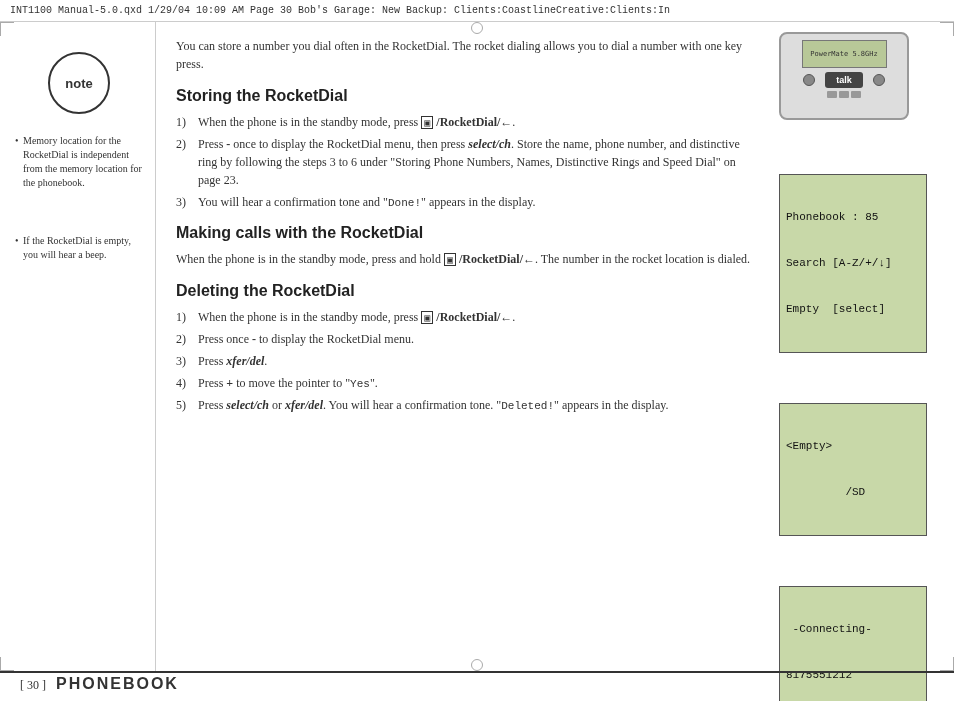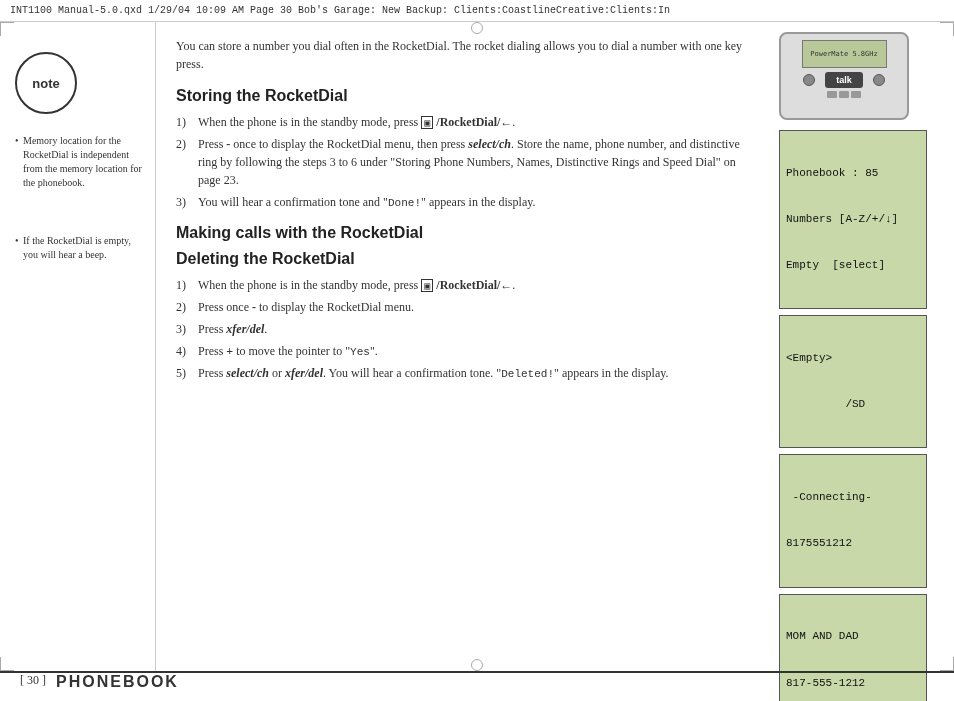--- a/index.html
+++ b/index.html
@@ -34,20 +34,21 @@
       display: flex;
     }
 
     
     .sidebar {
       width: 155px;
       min-width: 155px;
       padding: 20px 12px 10px 15px;
       display: flex;
       flex-direction: column;
+      align-items: center;
       gap: 20px;
     }
 
     
     .note-circle {
       width: 62px;
       height: 62px;
       border-radius: 50%;
       border: 2.5px solid #333;
       display: flex;
@@ -182,35 +183,36 @@
     .lcd-screen {
       width: 148px;
       background: #c8d8a8;
       border: 1.5px solid #555;
       font-family: 'Courier New', monospace;
       font-size: 11px;
       padding: 4px 6px;
       line-height: 1.4;
       color: #111;
       white-space: pre;
+      margin-top: 44px;
     }
 
     .lcd-screen .lcd-line {
       display: block;
     }
 
     
     .footer {
       position: absolute;
       bottom: 0; left: 0; right: 0;
       height: 30px;
       border-top: 2px solid #333;
       display: flex;
-      align-items: flex-start;
-      padding: 0 20px;
+      align-items: flex-end;
+      padding: 8px 20px;
       gap: 10px;
     }
 
     .footer-page {
       font-size: 12px;
       color: #333;
     }
 
     .footer-section {
       font-size: 16px;
@@ -283,20 +285,21 @@
         <span class="num">2)</span>
         <span class="text">Press <strong>-</strong> once to display the RocketDial menu, then press <strong><em>select/ch</em></strong>. Store the name, phone number, and distinctive ring by following the steps 3 to 6 under "Storing Phone Numbers, Names, Distinctive Rings and Speed Dial" on page 23.</span>
       </li>
       <li>
         <span class="num">3)</span>
         <span class="text">You will hear a confirmation tone and "<code>Done!</code>" appears in the display.</span>
       </li>
     </ol>
 
     <div class="section-title">Making calls with the RocketDial</div>
+    <p class="intro-text">When the phone is in the standby mode, press and hold <span style="border:1px solid #333;padding:0 2px;font-size:10px;font-family:monospace;">▣</span>&nbsp;<strong>/RocketDial/←</strong>. The number in the rocket location is dialed.</p>
 
     <div class="section-title">Deleting the RocketDial</div>
     <ol class="numbered-list">
       <li>
         <span class="num">1)</span>
         <span class="text">When the phone is in the standby mode, press&nbsp;<span style="border:1px solid #333;padding:0 2px;font-size:10px;font-family:monospace;">▣</span>&nbsp;<strong>/RocketDial/←</strong>.</span>
       </li>
       <li>
         <span class="num">2)</span>
         <span class="text">Press once <strong>-</strong> to display the RocketDial menu.</span>
@@ -336,21 +339,21 @@
         <div style="display:flex;gap:2px;margin-top:3px;">
           <div style="width:10px;height:7px;background:#999;border-radius:1px;"></div>
           <div style="width:10px;height:7px;background:#999;border-radius:1px;"></div>
           <div style="width:10px;height:7px;background:#999;border-radius:1px;"></div>
         </div>
       </div>
     </div>
 
     <div class="lcd-screen">
       <span class="lcd-line">Phonebook : 85</span>
-      <span class="lcd-line">Numbers [A-Z/+/↓]</span>
+      <span class="lcd-line">Search [A-Z/+/↓]</span>
       <span class="lcd-line">Empty  [select]</span>
     </div>
 
     <div class="lcd-screen">
       <span class="lcd-line">&lt;Empty&gt;</span>
       <span class="lcd-line">         /SD</span>
     </div>
 
     <div class="lcd-screen">
       <span class="lcd-line"> -Connecting-</span>

